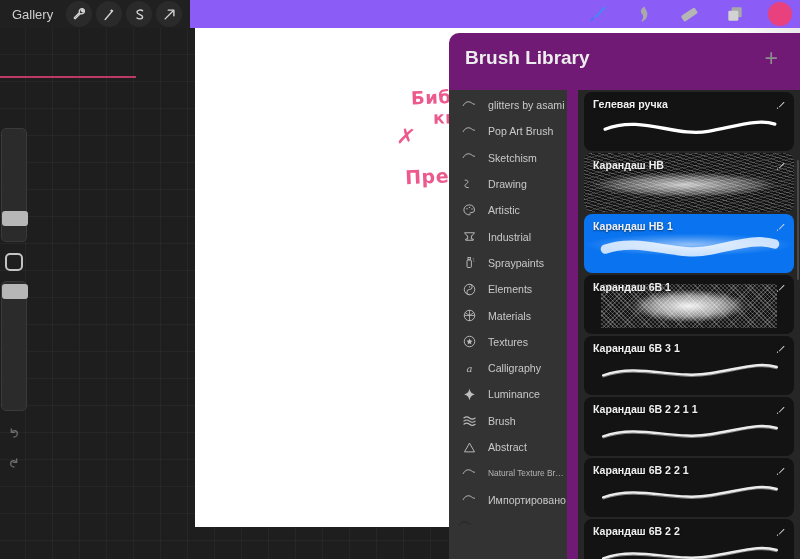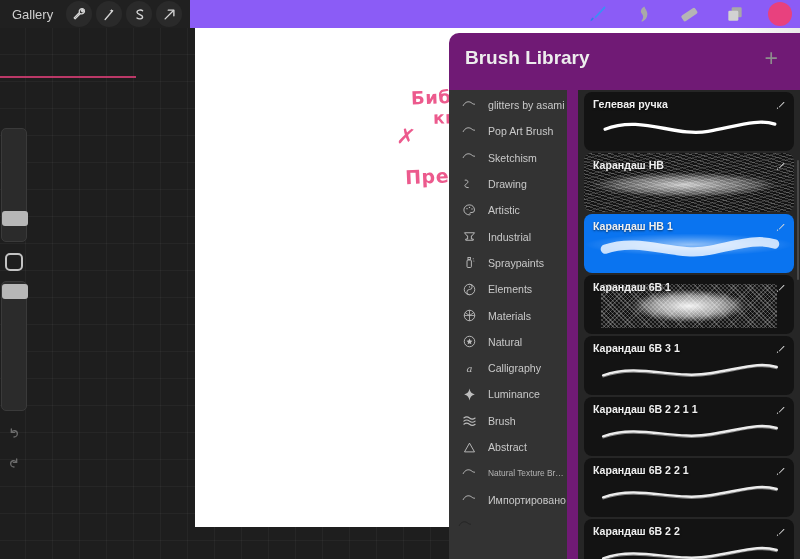--- a/index.html
+++ b/index.html
@@ -398,21 +398,21 @@
             </span>
             <span class="cat-lbl">Materials</span>
           </div>
           <div class="cat">
             <span class="cat-ic">
               <svg width="15" height="15" viewBox="0 0 24 24">
                 <circle cx="12" cy="12" r="8.4" fill="none" stroke="currentColor" stroke-width="1.5"></circle>
                 <path d="M12 7.2l1.5 3.2 3.3.4-2.5 2.3.7 3.3-3-1.7-3 1.7.7-3.3-2.5-2.3 3.3-.4z" fill="currentColor"></path>
               </svg>
             </span>
-            <span class="cat-lbl">Natural</span>
+            <span class="cat-lbl">Textures</span>
           </div>
           <div class="cat">
             <span class="cat-ic">
               <svg width="15" height="15" viewBox="0 0 24 24">
                 <text x="12" y="18" font-size="16" font-style="italic" font-family="DejaVu Serif, serif" fill="currentColor" text-anchor="middle">a</text>
               </svg>
             </span>
             <span class="cat-lbl">Calligraphy</span>
           </div>
           <div class="cat">

